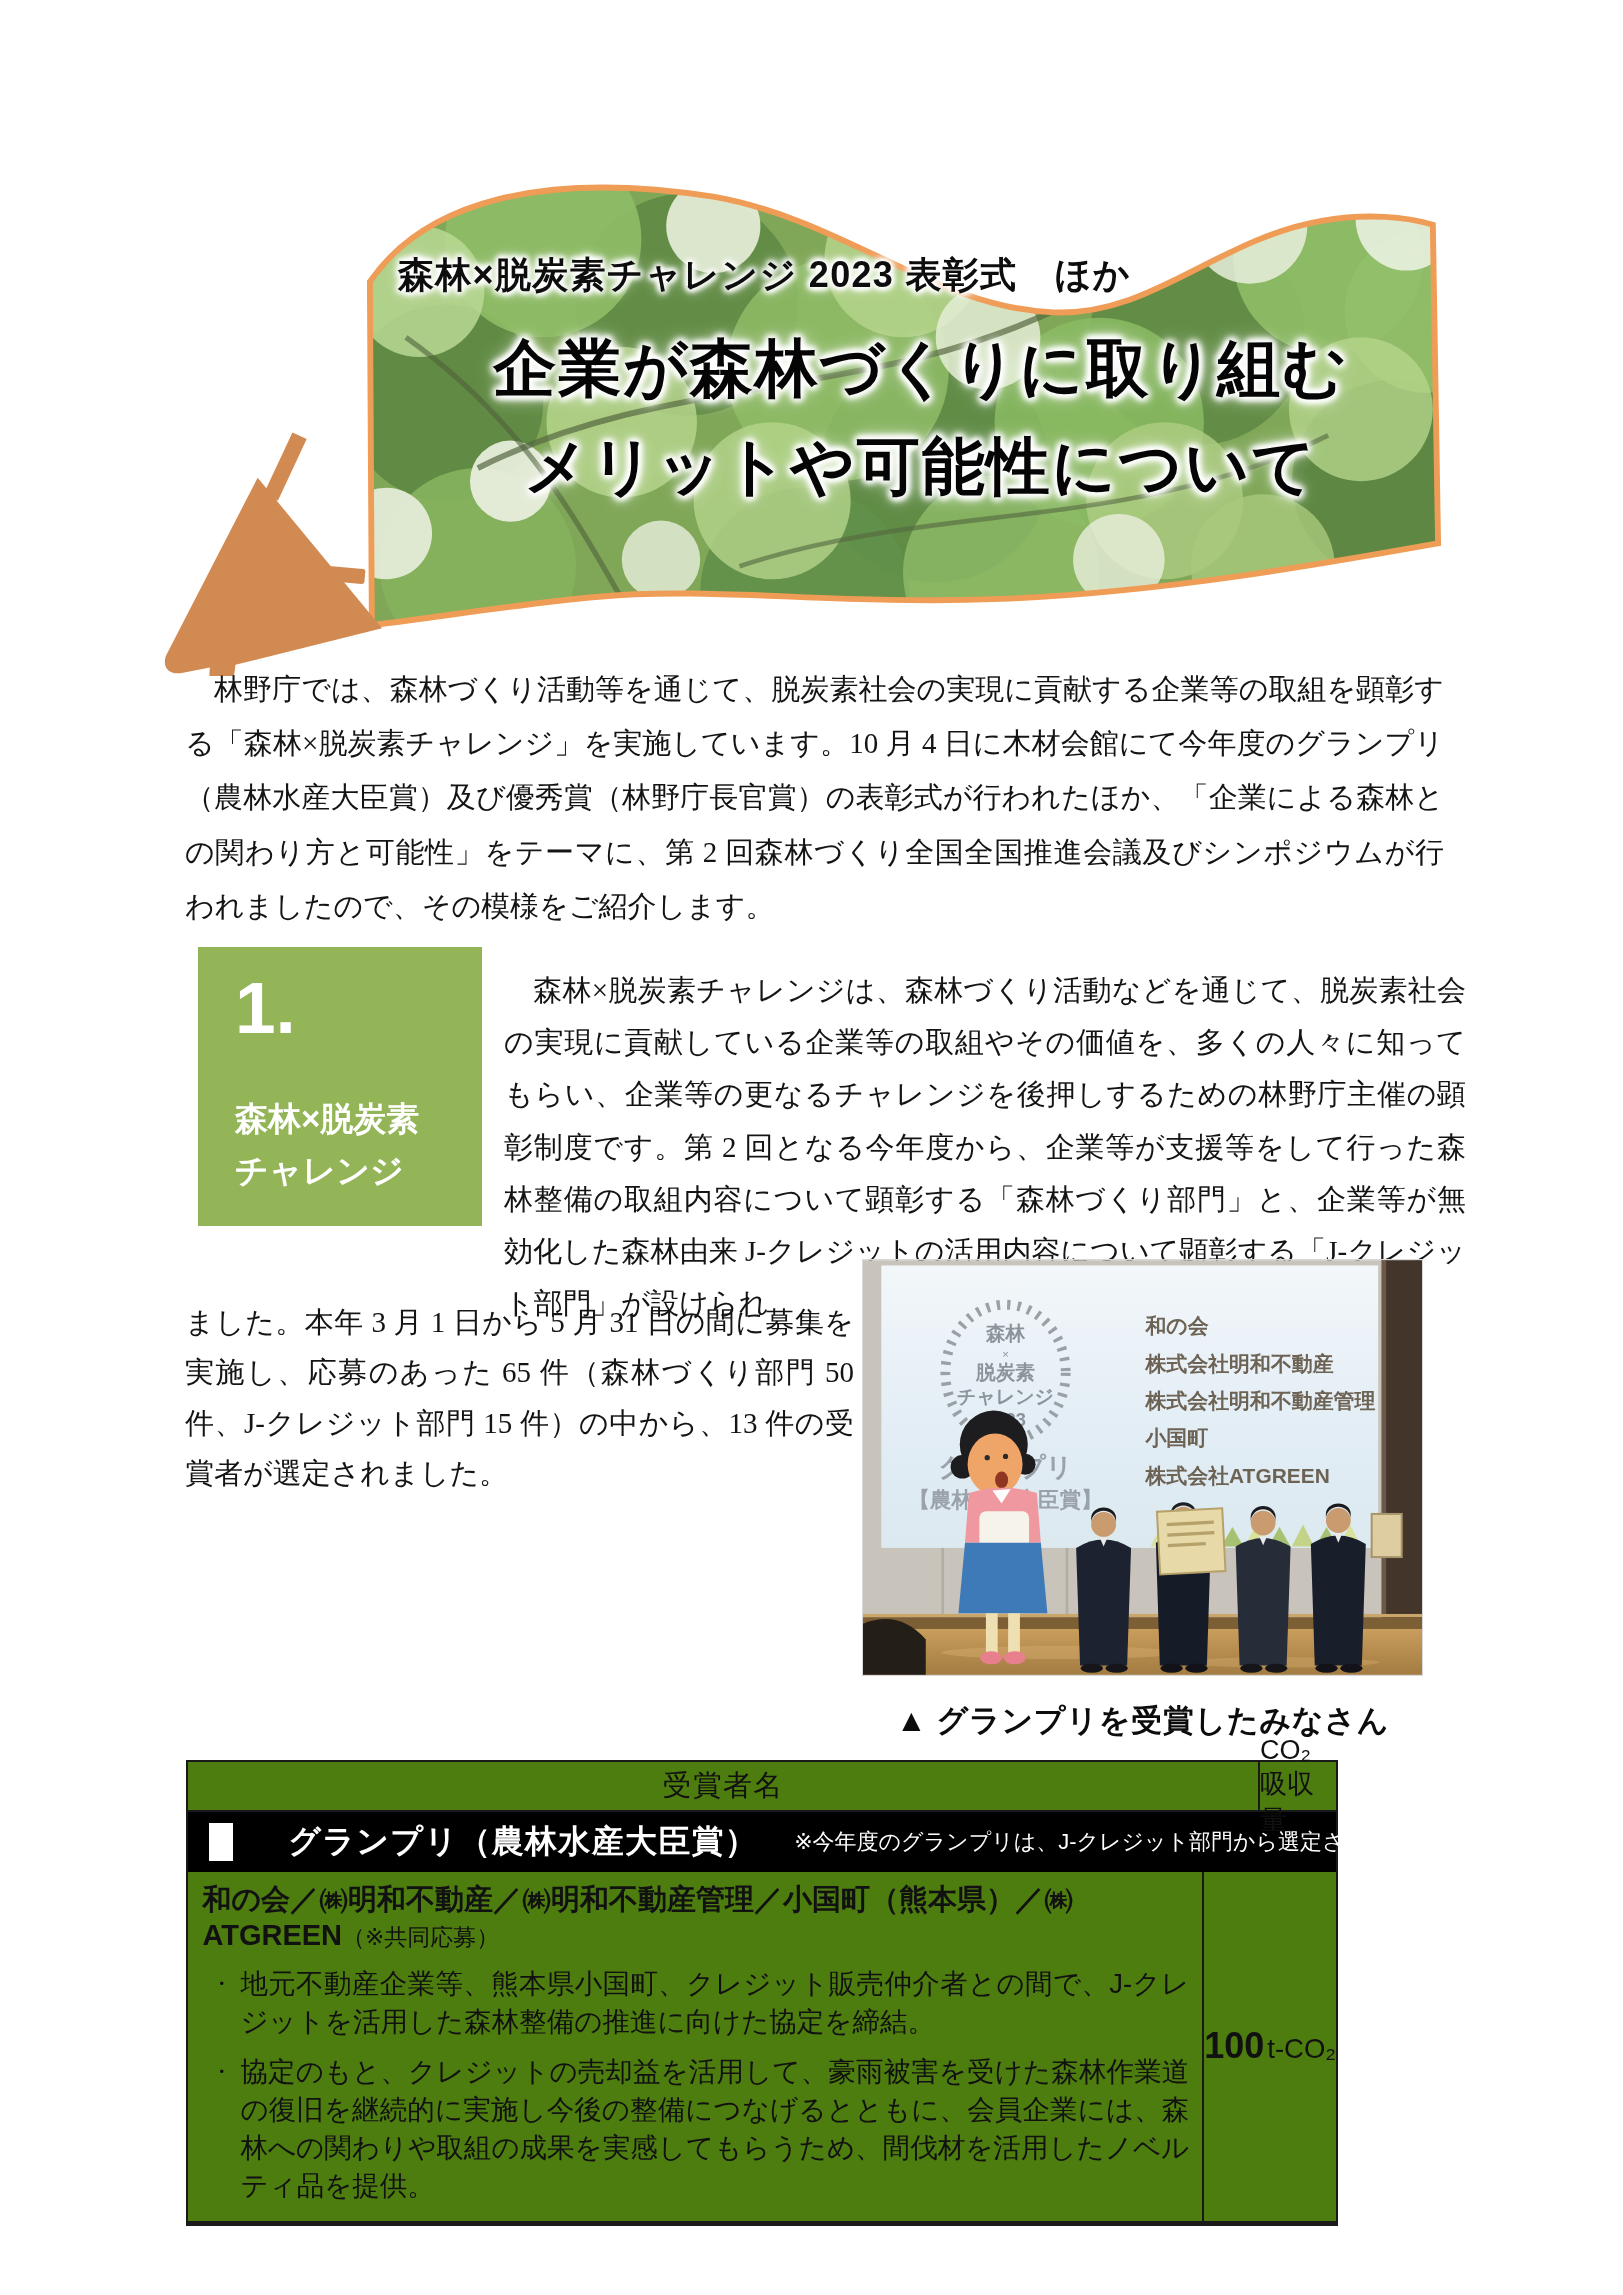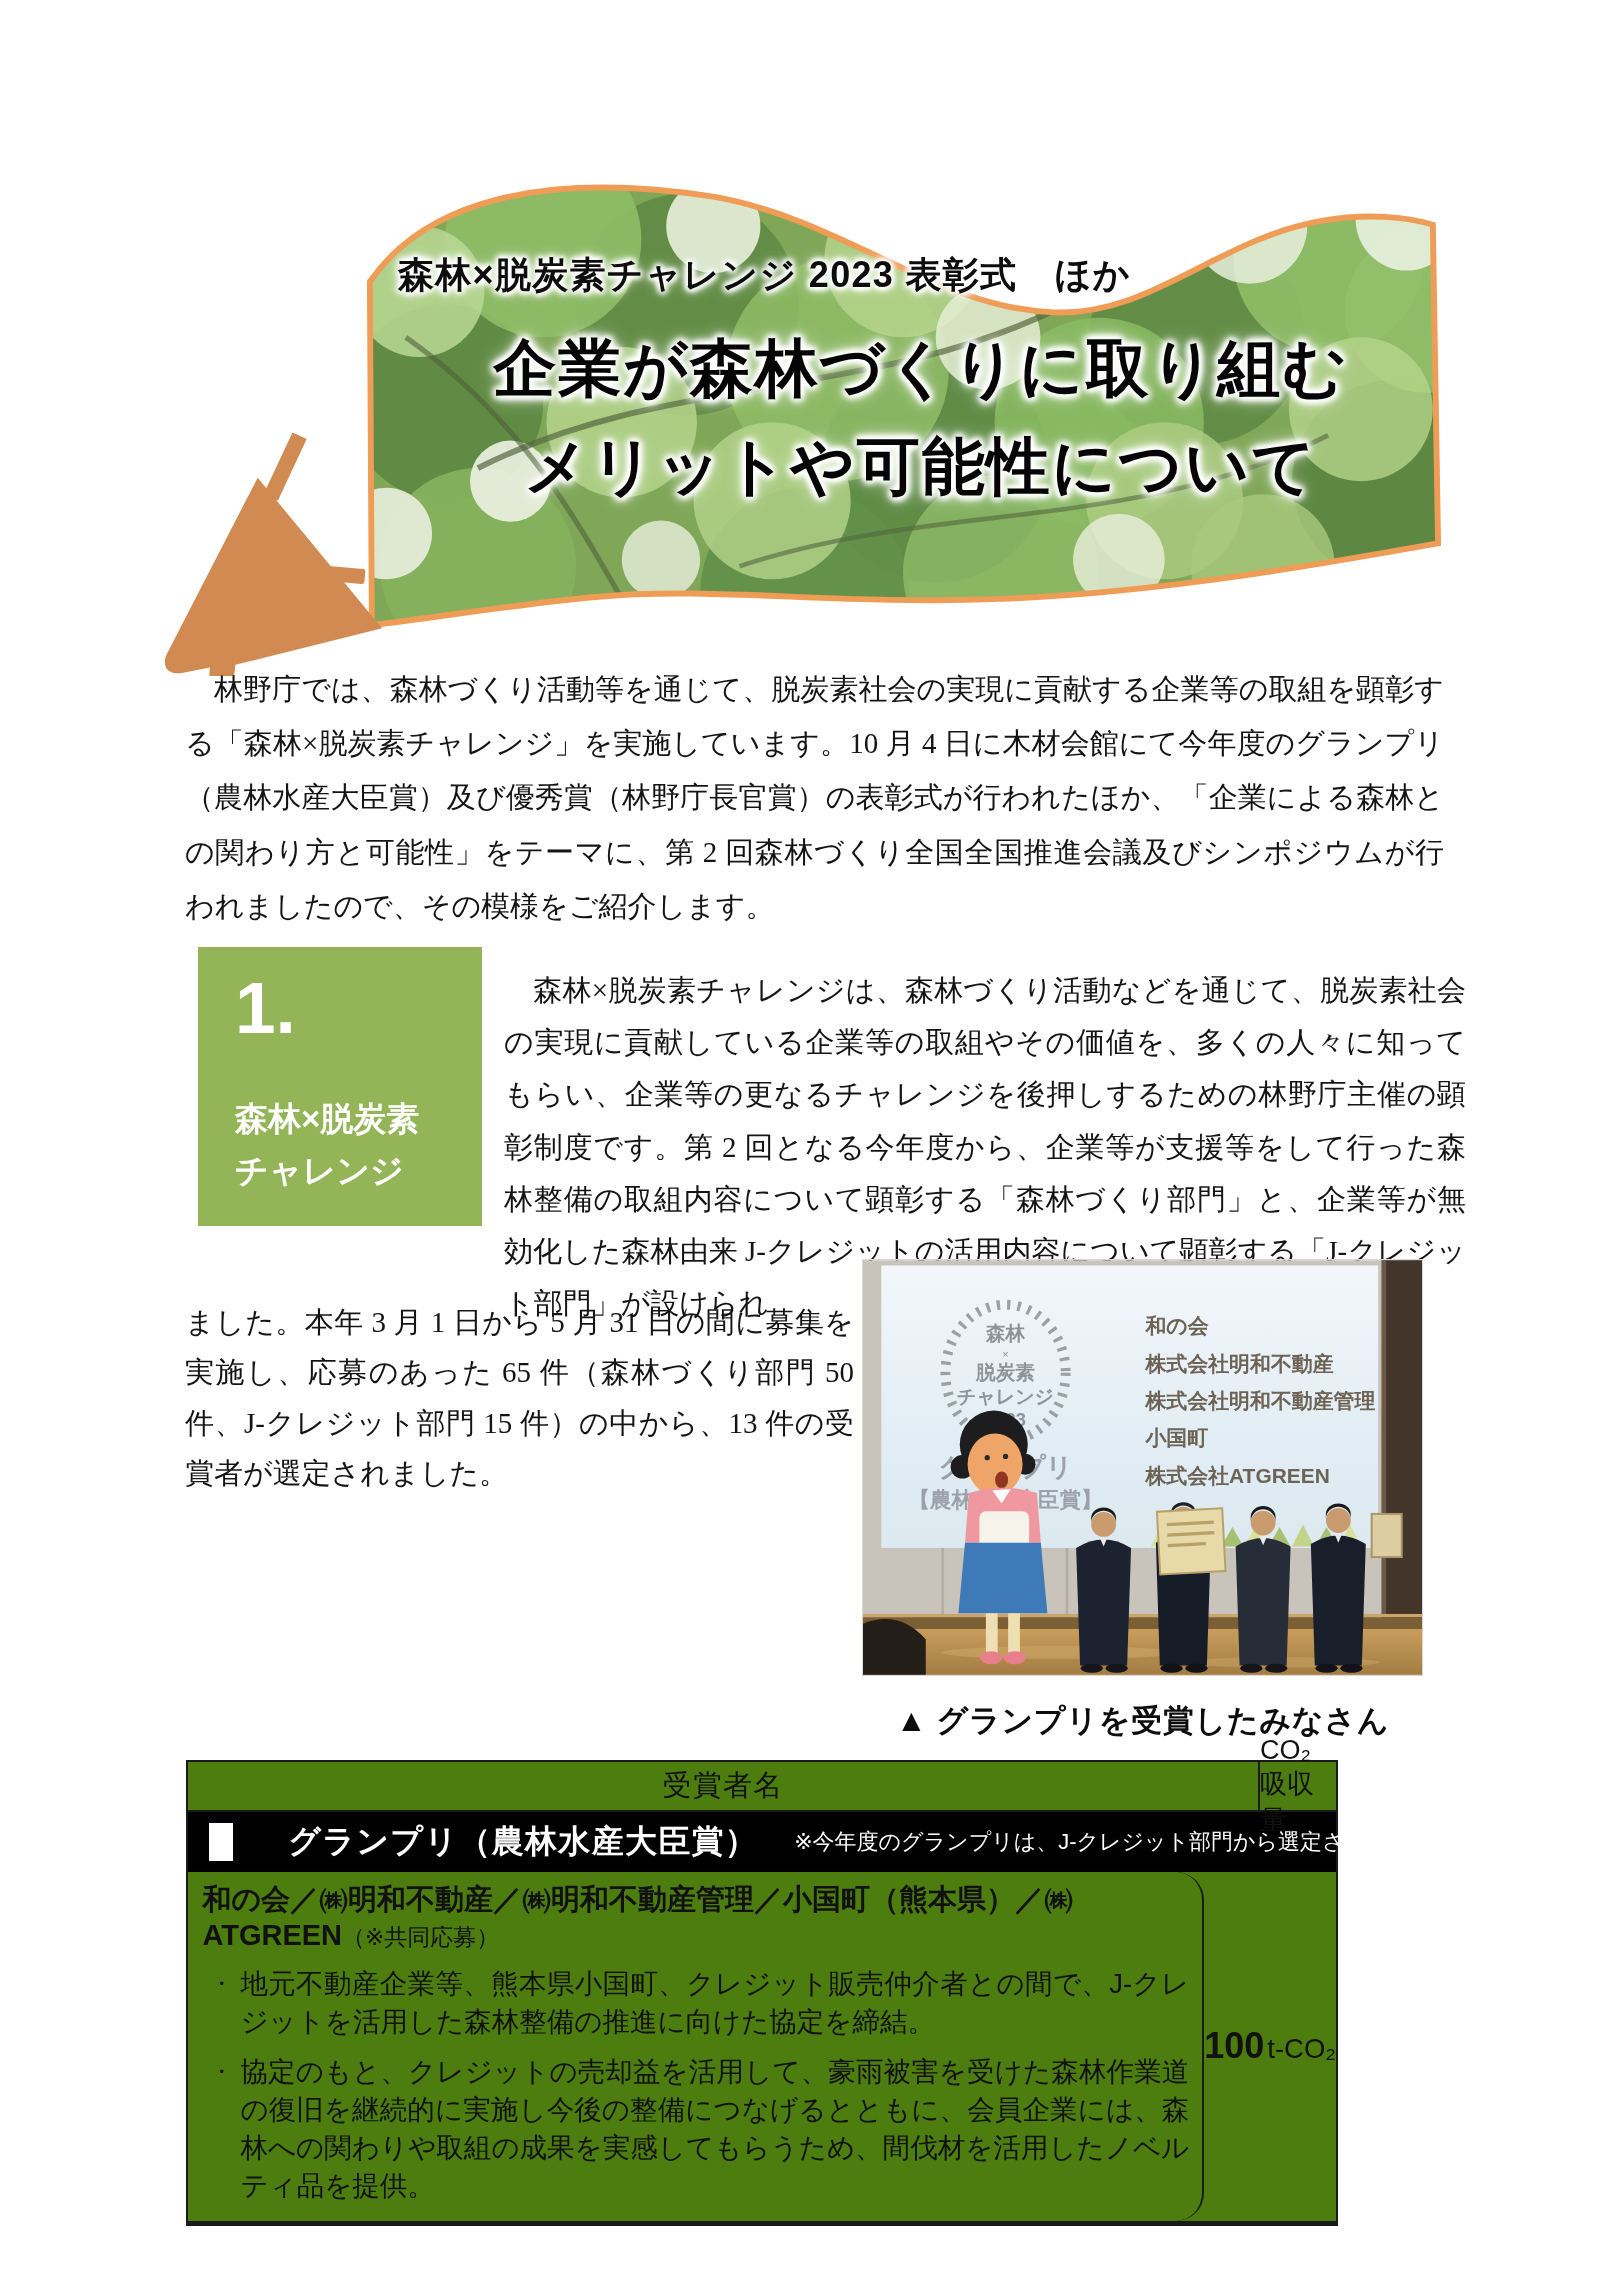--- a/index.html
+++ b/index.html
@@ -58,21 +58,21 @@
     border:2px solid #1a1a1a;border-bottom:5.2px solid #1a1a1a;background:#4d7c0f;
   }
   .t-row{display:flex;}
   .t-head{height:48px;border-bottom:2px solid #1a1a1a;}
   .t-head .c1{width:1070px;border-right:2px solid #1a1a1a;display:flex;align-items:center;justify-content:center;font-size:29px;letter-spacing:1.3px;}
   .t-head .c2{flex:1;display:flex;align-items:center;justify-content:center;font-size:27px;}
   .t-black{height:60px;background:#000;color:#fff;display:flex;align-items:center;box-sizing:border-box;padding:0 10.5px 0 21px;gap:36px;}
   .t-black .bar{width:23.6px;height:38px;background:#fff;flex:none;margin-right:19.6px;}
   .t-black .ttl{font-size:32px;font-weight:bold;letter-spacing:1.3px;white-space:nowrap;}
   .t-black .note{margin-left:auto;font-size:22px;white-space:nowrap;}
-  .t-body .c1{width:1070px;border-right:2px solid #1a1a1a;box-sizing:border-box;padding:9.2px 13px 15.7px 14.4px;border-radius:28px;}
+  .t-body .c1{width:1070px;border-right:2px solid #1a1a1a;box-sizing:border-box;padding:9.2px 13px 15.7px 14.4px;}
   .t-body .c2{flex:1;display:flex;align-items:center;justify-content:center;}
   .name-line{font-size:29px;font-weight:bold;line-height:1.25;}
   .name-note{font-size:23px;font-weight:normal;}
   .bullet{display:flex;font-size:27.5px;line-height:1.38;margin-top:11.8px;}
   .bullet .bchar{width:38px;text-align:center;flex:none;font-size:22px;padding-top:3.9px;}
   .bullet .btext{flex:1;text-align:justify;}
   .co2cell{white-space:nowrap;}
   .co2cell .v{font-size:36px;font-weight:bold;}
   .co2cell .u{font-size:27.5px;}
 </style>

